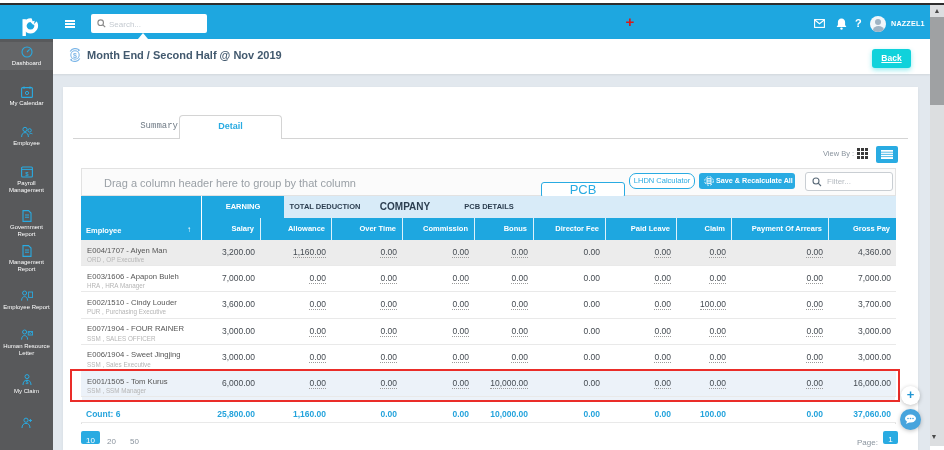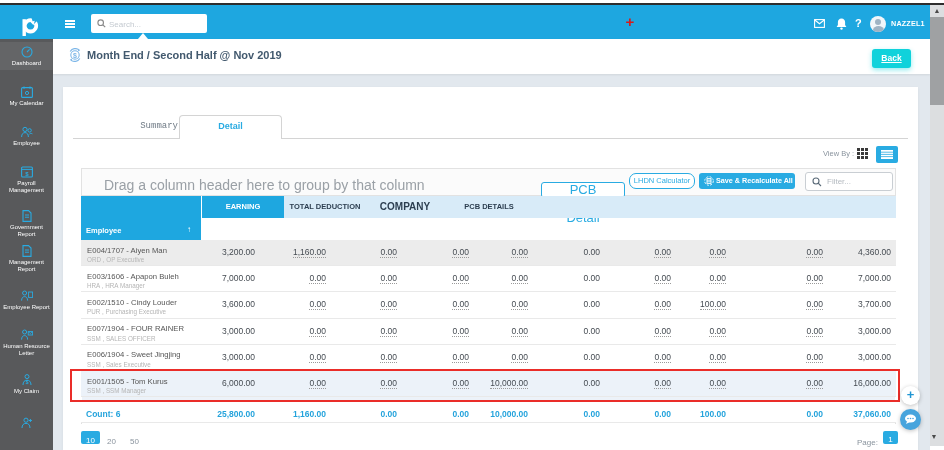--- a/index.html
+++ b/index.html
@@ -181,21 +181,21 @@
 <svg class="abs" style="left:881px;top:150px;" width="12" height="9" viewBox="0 0 12 9">
   <rect x="0" y="0" width="12" height="9" fill="#fff"></rect>
   <g stroke="#29abe2" stroke-width="0.8">
       <line x1="0" y1="2.2" x2="12" y2="2.2"></line>
       <line x1="0" y1="4.4" x2="12" y2="4.4"></line>
       <line x1="0" y1="6.6" x2="12" y2="6.6"></line>
     </g>
 </svg>
 
 <div class="abs" style="left:81px;top:168px;width:815px;height:28px;background:#fbfbfb;border:1px solid #e2e2e2;"></div>
-<div class="abs" style="left:88px;top:177px;font-size:14px;color:#9aa0a6;padding-left:16px;">Drag a column header here to group by that column</div>
+<div class="abs" style="left:88px;top:177px;font-size:11px;color:#9aa0a6;padding-left:16px;">Drag a column header here to group by that column</div>
 <div class="abs" style="left:541px;top:182px;width:84px;height:16px;border:1px solid #29abe2;border-radius:3px;color:#29abe2;font-size:13px;text-align:center;line-height:14px;background:#fff;">PCB Calculation Detail</div>
 <div class="abs" style="left:629px;top:173px;width:66px;height:16px;border:1px solid #29abe2;border-radius:7px;color:#29abe2;font-size:7.5px;text-align:center;line-height:14px;background:#fff;">LHDN Calculator</div>
 <div class="abs" style="left:699px;top:173px;width:96px;height:16px;background:#29abe2;border-radius:3px;"></div>
 <svg class="abs" style="left:704px;top:176px;" width="10" height="10" viewBox="0 0 10 10">
   <circle cx="5" cy="5" r="4.3" fill="none" stroke="#fff" stroke-width="0.9" stroke-dasharray="2 1.4"></circle>
   <rect x="3" y="2.6" width="4" height="4.8" fill="none" stroke="#fff" stroke-width="0.9"></rect>
   <line x1="3" y1="4.2" x2="7" y2="4.2" stroke="#fff" stroke-width="0.8"></line>
   <line x1="3" y1="5.8" x2="7" y2="5.8" stroke="#fff" stroke-width="0.8"></line>
 </svg>
 <div class="abs" style="left:716px;top:173px;height:16px;color:#fff;font-size:7.2px;font-weight:bold;line-height:16px;">Save &amp; Recalculate All</div>
@@ -212,20 +212,32 @@
     <div class="abs" style="left:5px;top:30px;font-size:7.5px;font-weight:bold;color:#fff;">Employee</div>
     <div class="abs" style="left:106px;top:29px;font-size:8px;color:#fff;">↑</div>
   </div>
 
   <div class="abs" style="left:121px;top:0;width:694px;height:22px;background:#d8ebf8;"></div>
   <div class="abs" style="left:204px;top:0;width:80px;height:22px;color:#2c3e50;font-size:7.5px;font-weight:bold;text-align:center;line-height:22px;">TOTAL DEDUCTION</div>
   <div class="abs" style="left:121px;top:0;width:82px;height:22px;background:#1ea7e0;color:#fff;font-size:7.5px;font-weight:bold;text-align:center;line-height:22px;">EARNING</div>
   <div class="abs" style="left:292px;top:0;width:64px;height:22px;color:#2c3e50;font-size:10px;font-weight:bold;text-align:center;line-height:22px;">COMPANY</div>
   <div class="abs" style="left:376px;top:0;width:64px;height:22px;color:#2c3e50;font-size:7.5px;font-weight:bold;text-align:center;line-height:22px;">PCB DETAILS</div>
 
+  <div class="abs" style="left:121px;top:22px;width:694px;height:22px;background:#1ea7e0;">
+    <div class="hcell" style="left:0;width:58px;border-left:none;">Salary</div>
+    <div class="hcell" style="left:58px;width:71px;">Allowance</div>
+    <div class="hcell" style="left:129px;width:71px;">Over Time</div>
+    <div class="hcell" style="left:200px;width:72px;">Commission</div>
+    <div class="hcell" style="left:272px;width:59px;">Bonus</div>
+    <div class="hcell" style="left:331px;width:72px;">Director Fee</div>
+    <div class="hcell" style="left:403px;width:71px;">Paid Leave</div>
+    <div class="hcell" style="left:474px;width:55px;">Claim</div>
+    <div class="hcell" style="left:529px;width:97px;">Payment Of Arrears</div>
+    <div class="hcell" style="left:626px;width:68px;">Gross Pay</div>
+  </div>
   <div class="abs" style="left:120px;top:0;width:1px;height:44px;background:#fff;"></div>
 
   <div class="abs" style="left:0;top:44px;width:815px;height:183.5px;border-left:1px solid #e0e0e0;border-right:1px solid #e0e0e0;"></div>
 
   <div class="abs vsep" style="left:121px;"></div>
     <div class="abs vsep" style="left:179px;"></div>
   <div class="abs vsep" style="left:250px;"></div>
     <div class="abs vsep" style="left:321px;"></div>
   <div class="abs vsep" style="left:393px;"></div>
     <div class="abs vsep" style="left:452px;"></div>

